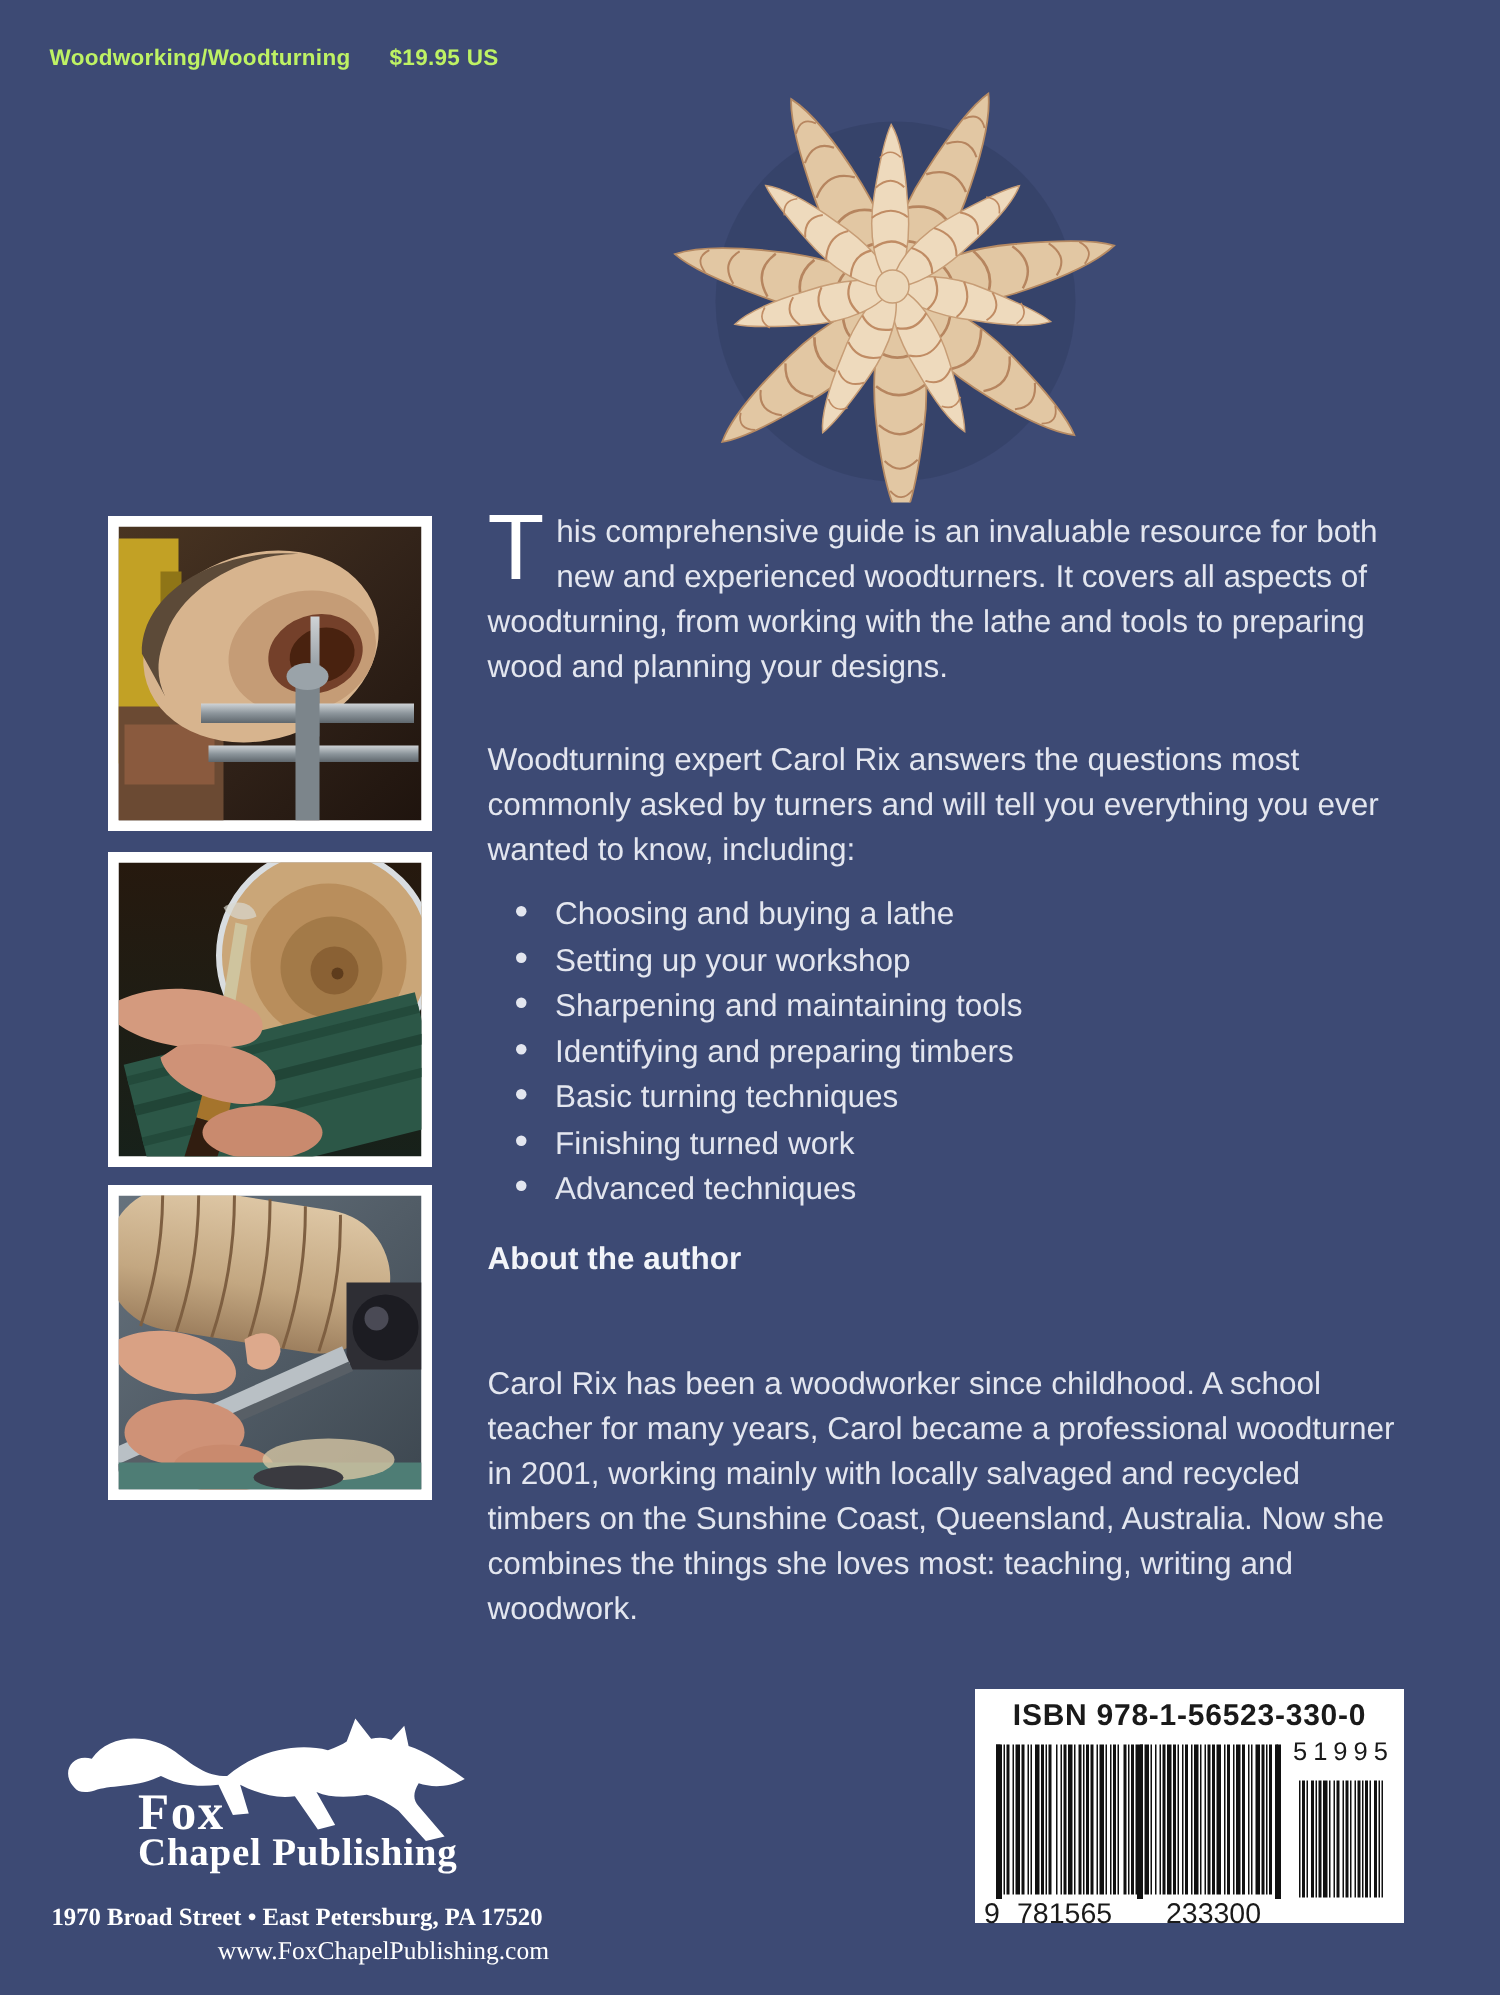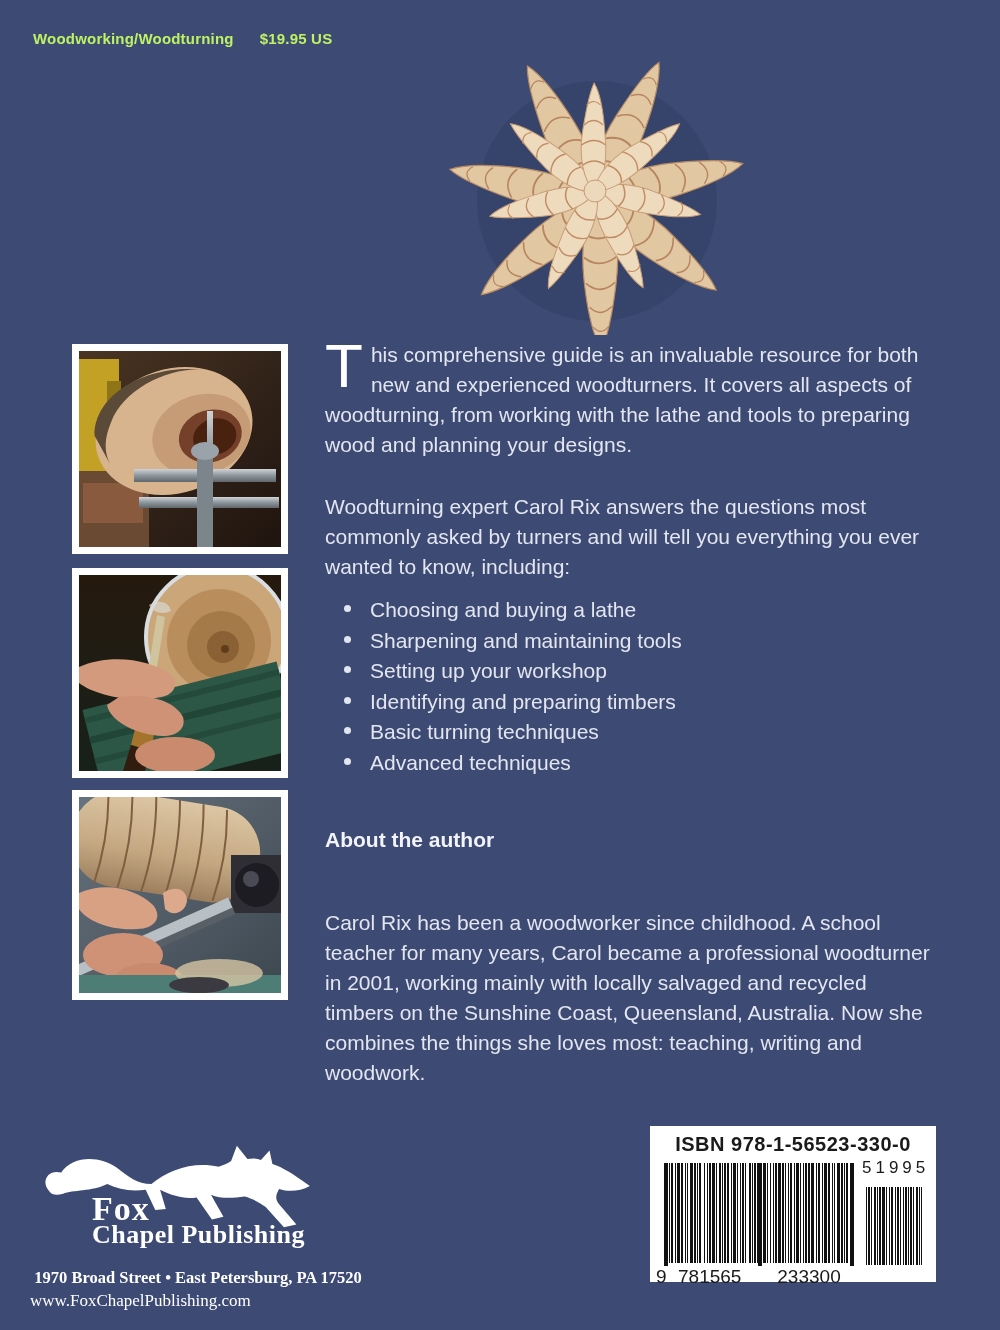--- a/index.html
+++ b/index.html
@@ -31,21 +31,21 @@
   .bullets .dot{flex:0 0 auto;width:7px;height:7px;border-radius:50%;background:#e3e6ef;margin:0 19px 0 4px;position:relative;top:-5px;}
   .about-h{position:absolute;left:325px;top:828px;font-size:21px;font-weight:bold;color:#f2f4f9;}
   .about-b{top:860px;margin-top:48px;}
   
   .publisher{position:absolute;left:30px;top:1138px;width:336px;height:170px;color:#ffffff;
              font-family:"Liberation Serif","DejaVu Serif",serif;}
   .publisher svg.fox{position:absolute;left:6px;top:0;width:300px;height:96px;}
   .pub-fox-word{position:absolute;left:62px;top:52px;font-size:34px;font-weight:bold;letter-spacing:1px;}
   .pub-name{position:absolute;left:62px;top:82px;font-size:26px;font-weight:bold;white-space:nowrap;letter-spacing:.5px;}
   .pub-addr{position:absolute;left:0;top:130px;width:336px;text-align:center;font-size:16.5px;font-weight:bold;}
-  .pub-web{position:absolute;left:0;top:153px;width:336px;text-align:left;font-size:17px;}
+  .pub-web{position:absolute;left:0;top:153px;width:336px;text-align:right;font-size:17px;}
   
   .barcode{position:absolute;left:650px;top:1126px;width:286px;height:156px;background:#ffffff;color:#1a1a1a;}
   .isbn-line{position:absolute;left:0;top:7px;width:100%;text-align:center;font-size:20px;font-weight:bold;letter-spacing:.5px;}
   .bars{position:absolute;left:12px;top:32px;}
   .ean-digits{position:absolute;left:6px;top:140px;width:210px;display:flex;font-size:19px;font-weight:400;
               font-family:"Liberation Sans",sans-serif;}
   .ean-digits span{display:inline-block;}
   .ean-d1{width:22px;}
   .ean-d2{width:86px;text-align:left;}
   .ean-d3{width:90px;text-align:center;}
@@ -208,33 +208,37 @@
 
   <p class="textcol para2" style="position:absolute;">Woodturning expert Carol Rix answers the questions most commonly asked by turners and will tell you everything you ever wanted to know, including:</p>
 
   <ul class="bullets">
     <li>
         <span class="dot"></span>
         <span>Choosing and buying a lathe</span>
       </li>
     <li>
         <span class="dot"></span>
+        <span>Setting up your workshop</span>
+      </li>
+    <li>
+        <span class="dot"></span>
         <span>Sharpening and maintaining tools</span>
       </li>
     <li>
         <span class="dot"></span>
-        <span>Setting up your workshop</span>
-      </li>
-    <li>
-        <span class="dot"></span>
         <span>Identifying and preparing timbers</span>
       </li>
     <li>
         <span class="dot"></span>
         <span>Basic turning techniques</span>
+      </li>
+    <li>
+        <span class="dot"></span>
+        <span>Finishing turned work</span>
       </li>
     <li>
         <span class="dot"></span>
         <span>Advanced techniques</span>
       </li>
   </ul>
 
   <h3 class="about-h" style="margin:0;">About the author</h3>
   <p class="textcol about-b" style="position:absolute;">Carol Rix has been a woodworker since childhood. A school teacher for many years, Carol became a professional woodturner in 2001, working mainly with locally salvaged and recycled timbers on the Sunshine  Coast, Queensland, Australia. Now she combines the things she loves most: teaching, writing and woodwork.</p>
 

